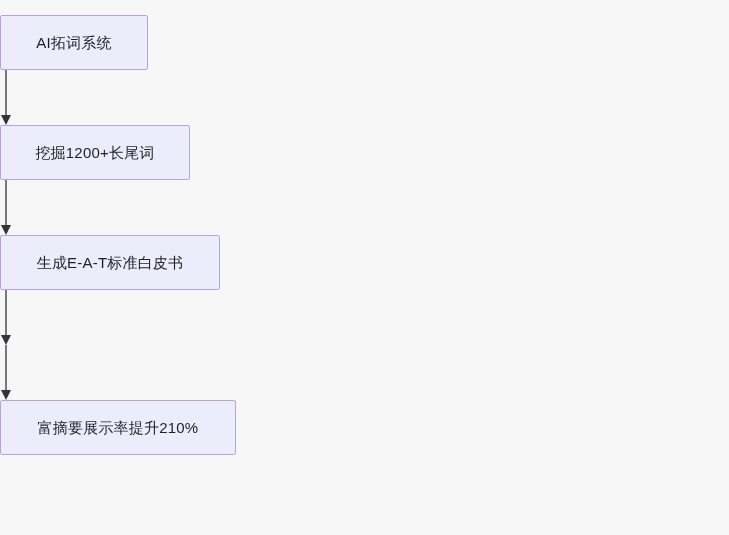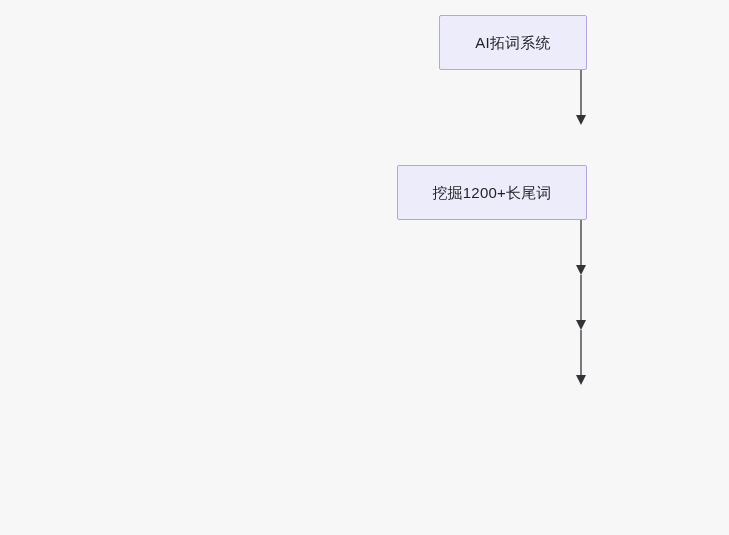--- a/index.html
+++ b/index.html
@@ -21,38 +21,37 @@
   }
 
   .flow-column {
     position: absolute;
     left: 0;
     top: 0;
     width: 587px;
     height: 535px;
     display: flex;
     flex-direction: column;
-    align-items: flex-end;
+    align-items: flex-start;
   }
 
   .node {
     box-sizing: border-box;
     background: #ececfb;
     border: 1.6px solid #b6a3e0;
     border-radius: 2px;
     display: flex;
     align-items: center;
     justify-content: center;
     color: #1f2023;
     font-size: 15px;
     line-height: 1;
     letter-spacing: 0.2px;
     white-space: nowrap;
     height: 55px;
-    margin-top: 40px;
   }
 
   .node-0 { width: 148px; margin-top: 15px; }
   .node-1 { width: 190px; }
   .node-2 { width: 220px; }
   .node-3 { width: 212px; }
   .node-4 { width: 236px; }
 
   .connector {
     position: relative;
@@ -99,27 +98,33 @@
 
     <div class="node node-1">
       <span>挖掘1200+长尾词</span>
     </div>
 
     <div class="connector">
       <span class="line"></span>
       <span class="arrowhead"></span>
     </div>
 
+    <div class="node node-2">
+      <span>生成E-A-T标准白皮书</span>
+    </div>
 
     <div class="connector">
       <span class="line"></span>
       <span class="arrowhead"></span>
     </div>
 
 
     <div class="connector">
       <span class="line"></span>
       <span class="arrowhead"></span>
     </div>
 
+    <div class="node node-4">
+      <span>富摘要展示率提升210%</span>
+    </div>
 
   </div>
 </div>
 
 </body></html>

